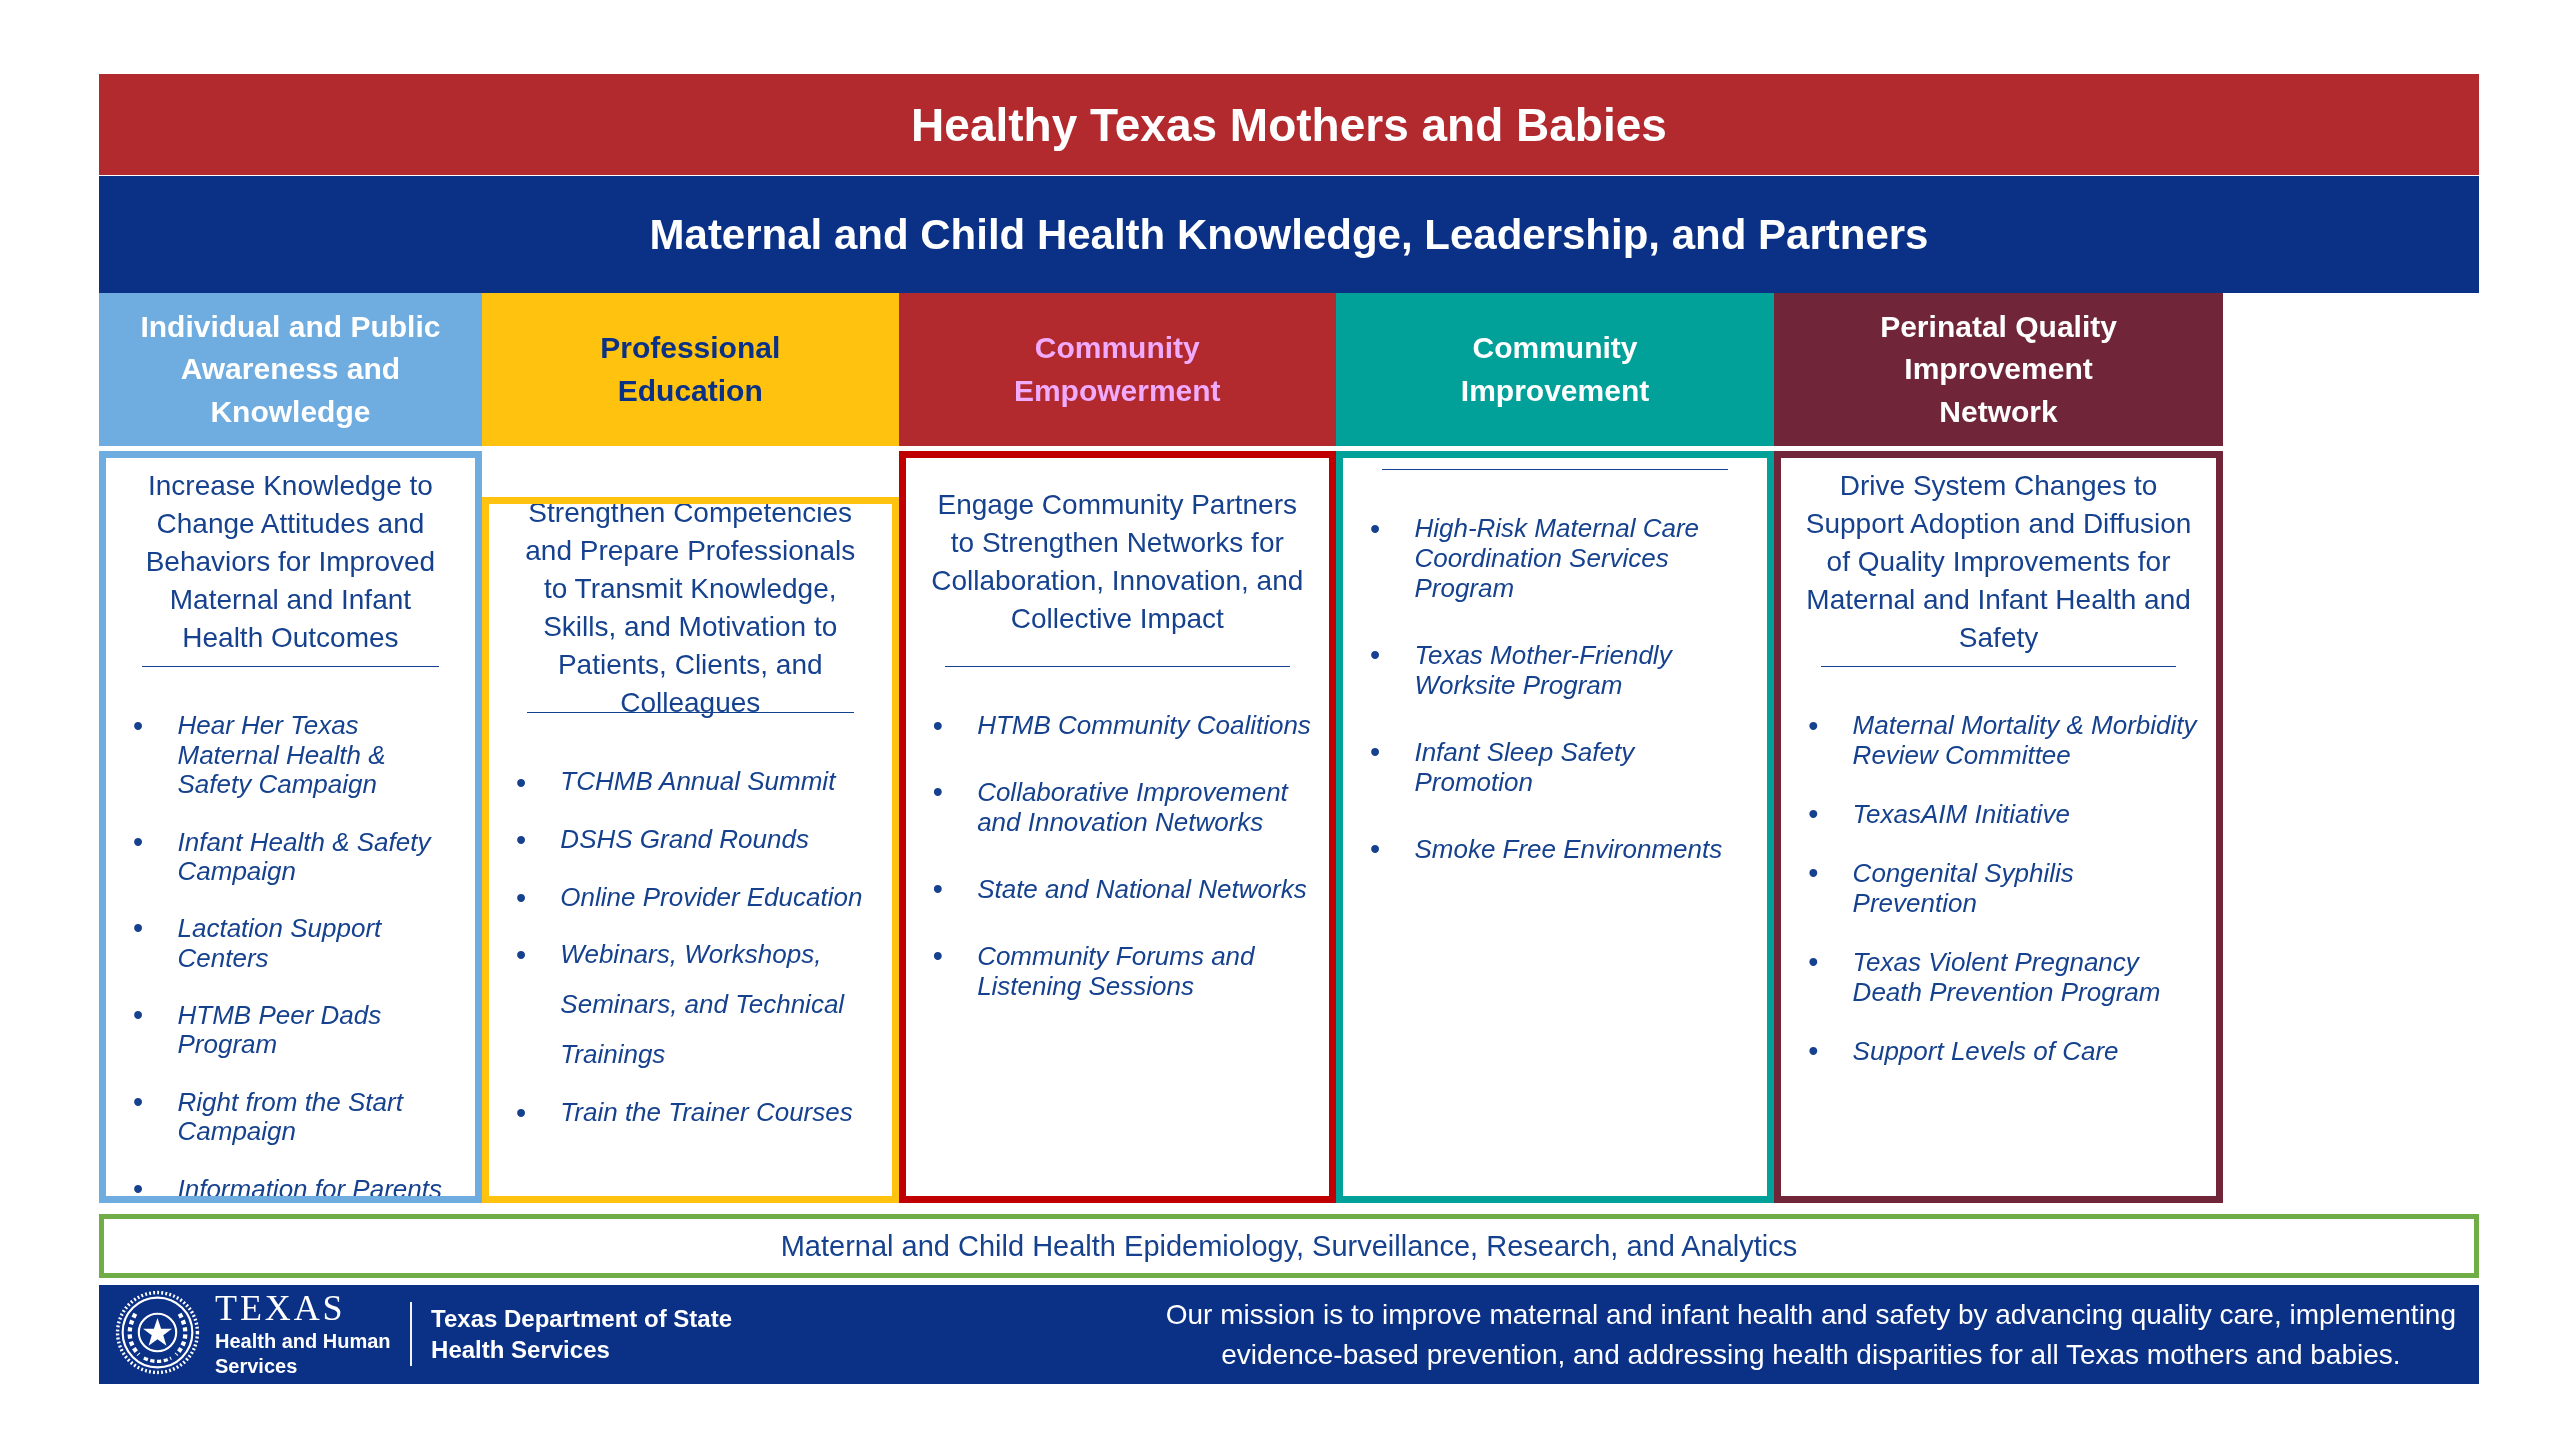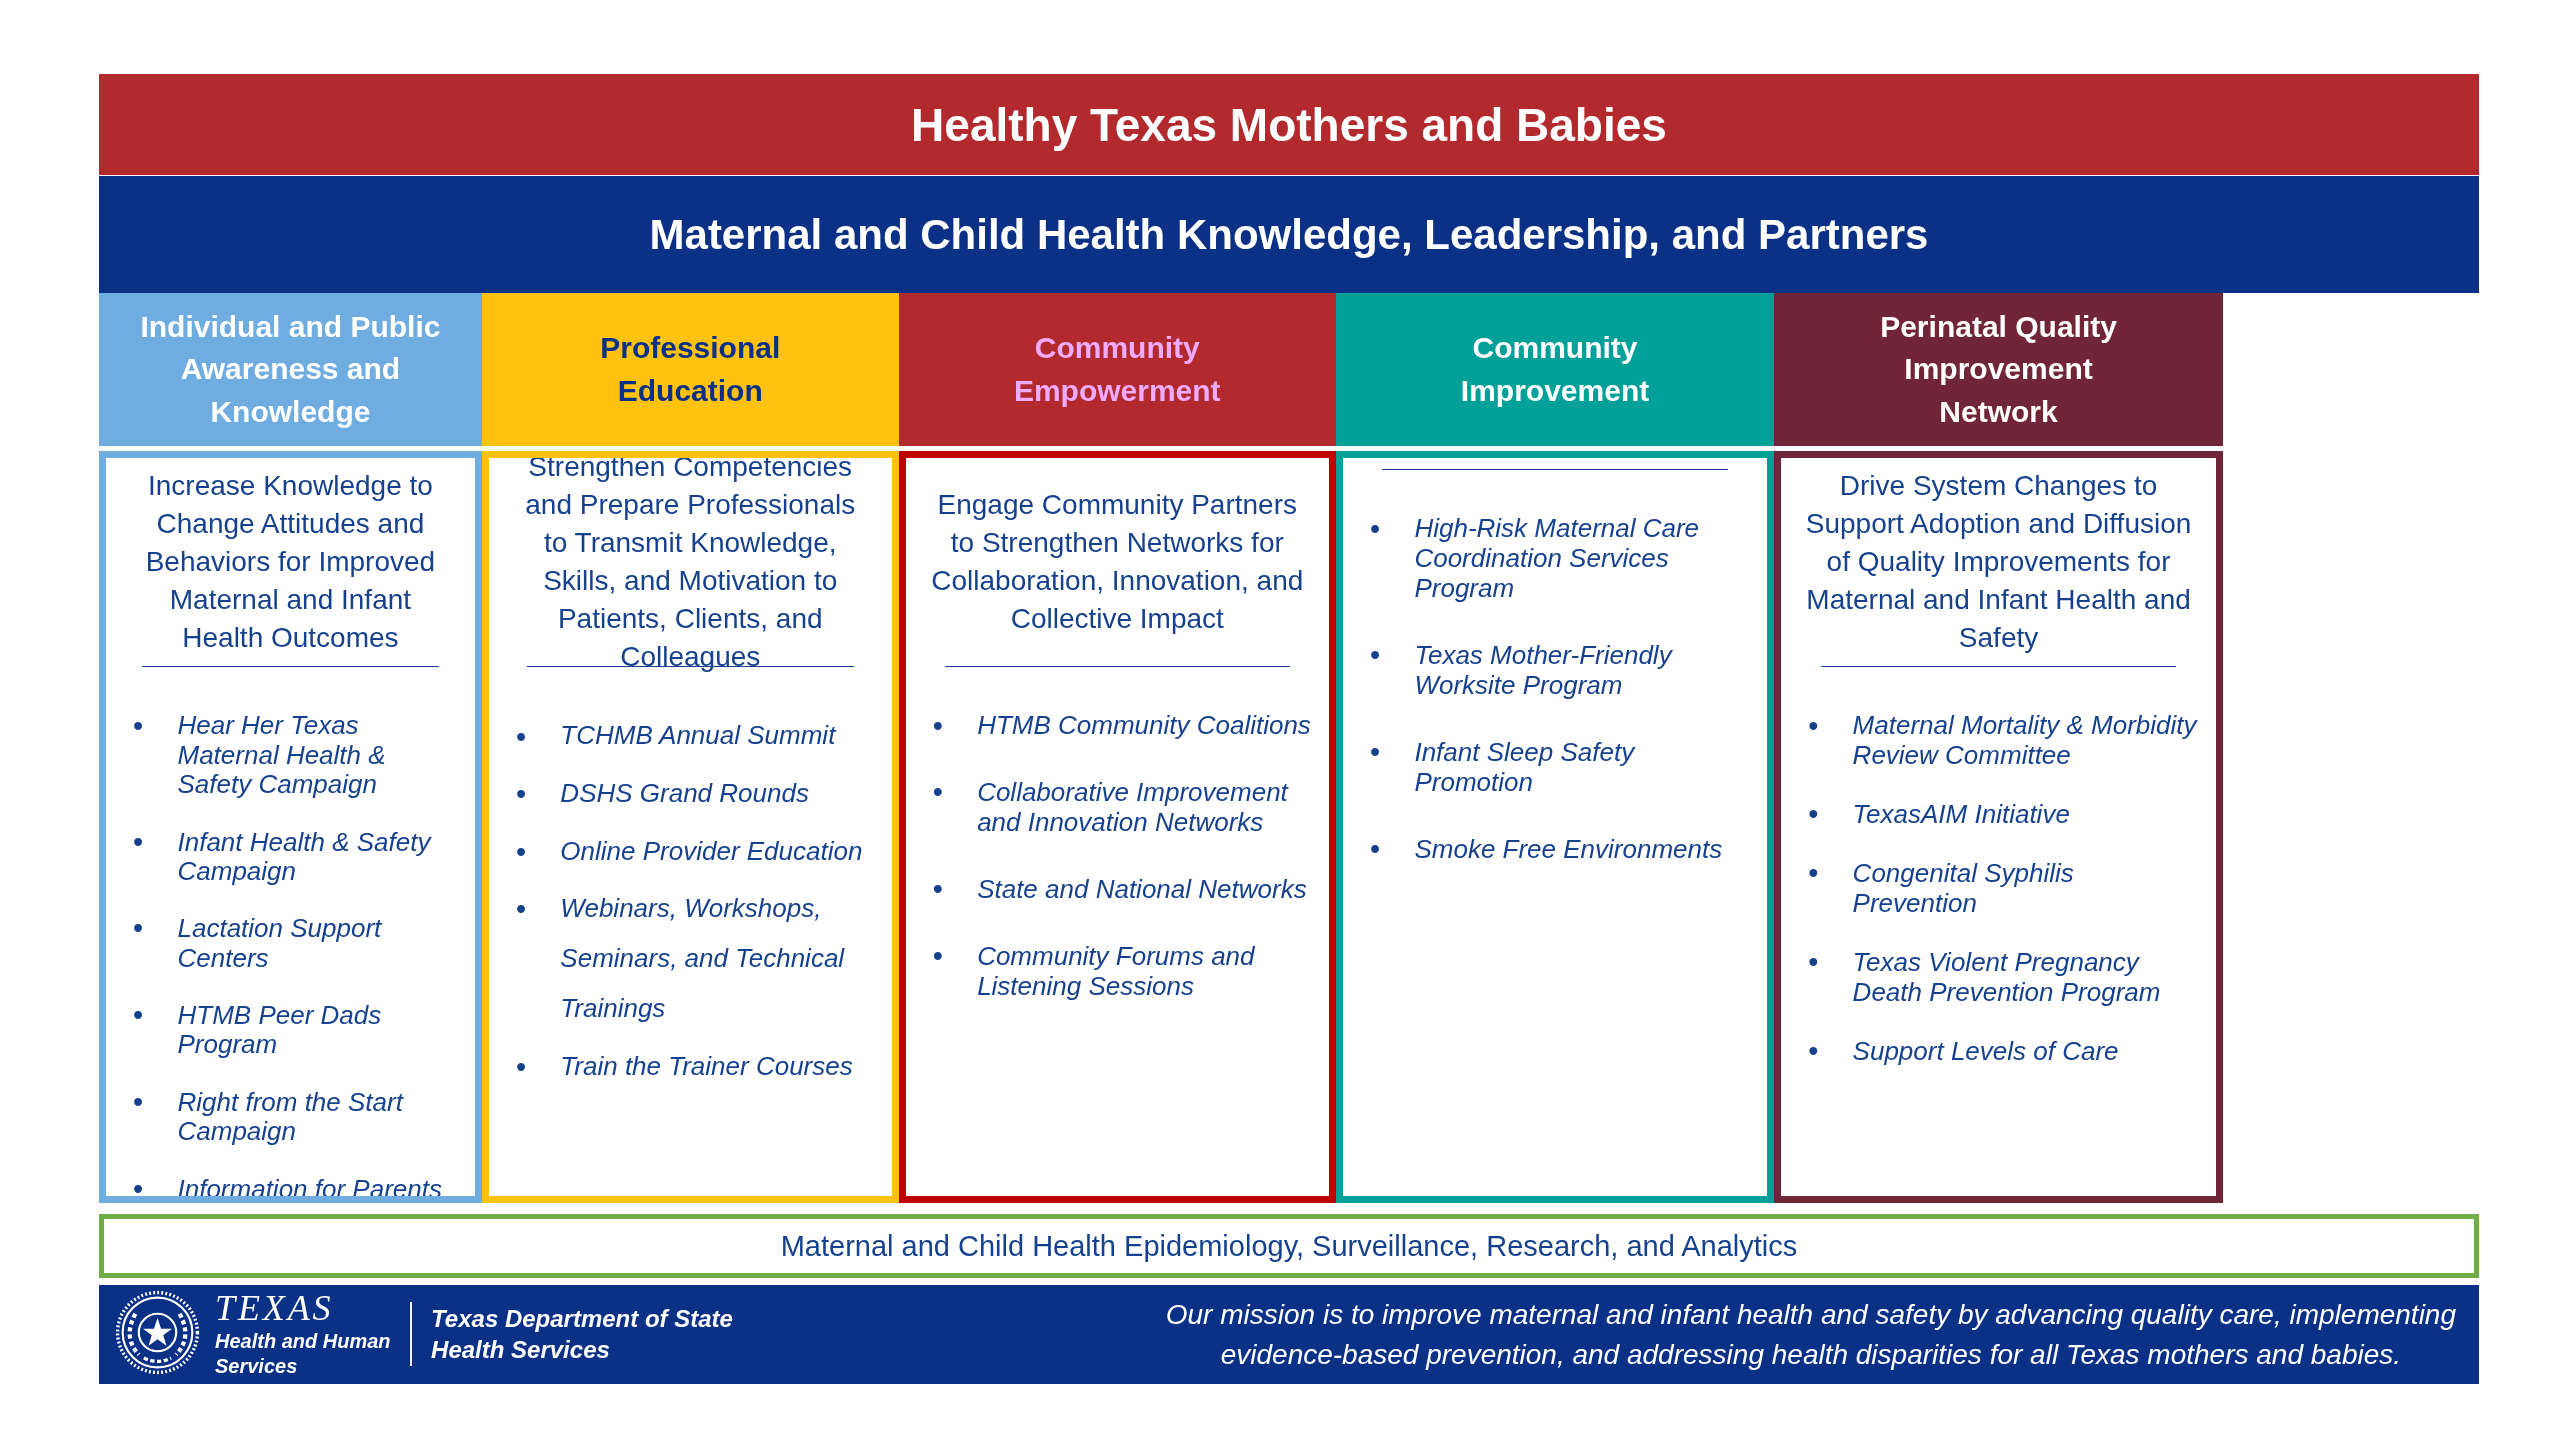--- a/index.html
+++ b/index.html
@@ -29,21 +29,21 @@
     display:flex;align-items:center;justify-content:center;
     color:#ffffff;font-size:42px;font-weight:bold;
   }
 
   
   .columns{
     position:absolute;left:99px;top:293px;width:2124px;height:910px;
     display:flex;
   }
   .column{display:flex;flex-direction:column;height:100%;}
-  .c0{width:429px;} .c1{width:467px;} .c2{width:490px;} .c3{width:491px;} .c4{width:503px;}
+  .c0{width:429px;} .c1{width:467px;gap:46px;} .c2{width:490px;} .c3{width:491px;} .c4{width:503px;}
   .col-head{
     height:153px;flex:0 0 153px;
     display:flex;align-items:center;justify-content:center;
     text-align:center;padding:3.9px 13.5px;
   }
   .col-head h2{margin:0;font-size:30px;line-height:1.42;font-weight:bold;}
   .c0 .col-head h2{max-width:319px;}
   .c1 .col-head h2{max-width:222px;}
   .c2 .col-head h2{max-width:261px;}
   .c3 .col-head h2{max-width:261px;}
@@ -198,21 +198,21 @@
           </ul>
       </div>
     </section>
 
   </div>
 
   <div class="epi-bar" style="border-color: rgb(112, 173, 71);">
     <div>Maternal and Child Health Epidemiology, Surveillance, Research, and Analytics</div>
   </div>
 
-  <footer class="footer" style="background: rgb(11, 49, 135); font-style: italic;">
+  <footer class="footer" style="background: rgb(11, 49, 135);">
     <div class="logo-group">
       <span class="seal">
         <svg width="85" height="85" viewBox="0 0 100 100" aria-hidden="true">
           <circle cx="50" cy="50" r="47" fill="none" stroke="#ffffff" stroke-width="4" stroke-dasharray="2.2 2.6"></circle>
           <circle cx="50" cy="50" r="41" fill="none" stroke="#ffffff" stroke-width="2.5"></circle>
           <path d="M24 28 C14 46 15 62 28 76" fill="none" stroke="#ffffff" stroke-width="5" stroke-dasharray="5 3.5"></path>
           <path d="M76 28 C86 46 85 62 72 76" fill="none" stroke="#ffffff" stroke-width="5" stroke-dasharray="5 3.5"></path>
           <path d="M34 80 Q50 88 66 80" fill="none" stroke="#ffffff" stroke-width="4" stroke-dasharray="5 3"></path>
           <circle cx="50" cy="50" r="22" fill="none" stroke="#ffffff" stroke-width="2.5"></circle>
           <polygon points="50,33 54.2,45.5 67,45.5 56.8,53.2 60.5,65.5 50,58 39.5,65.5 43.2,53.2 33,45.5 45.8,45.5" fill="#ffffff"></polygon>

